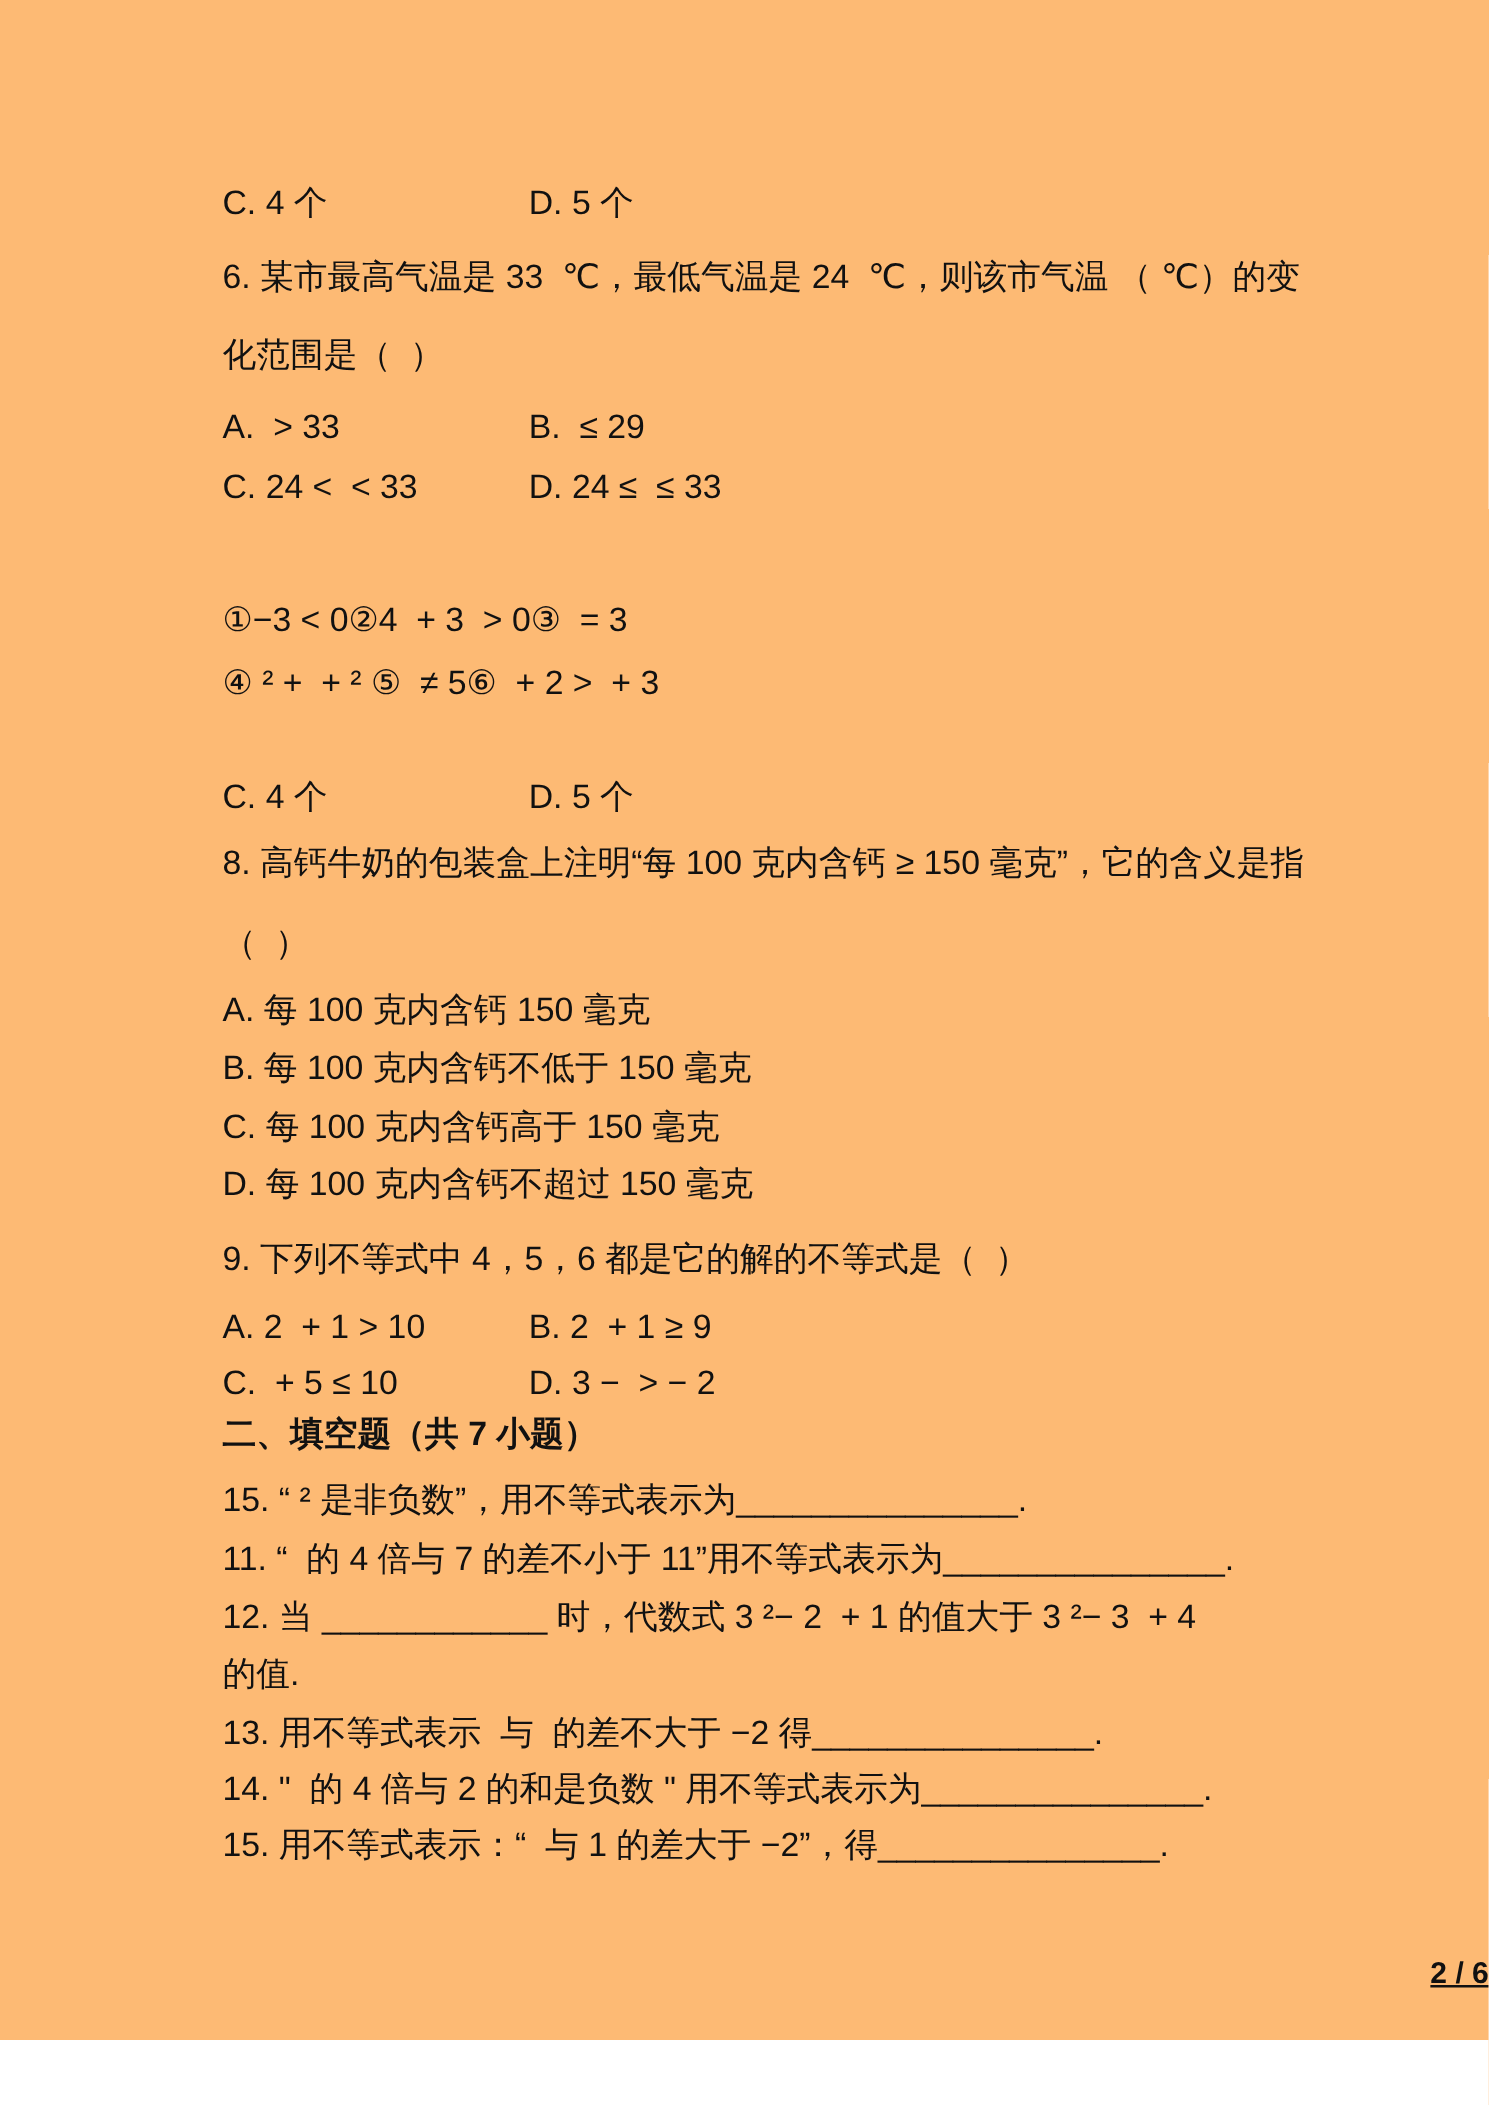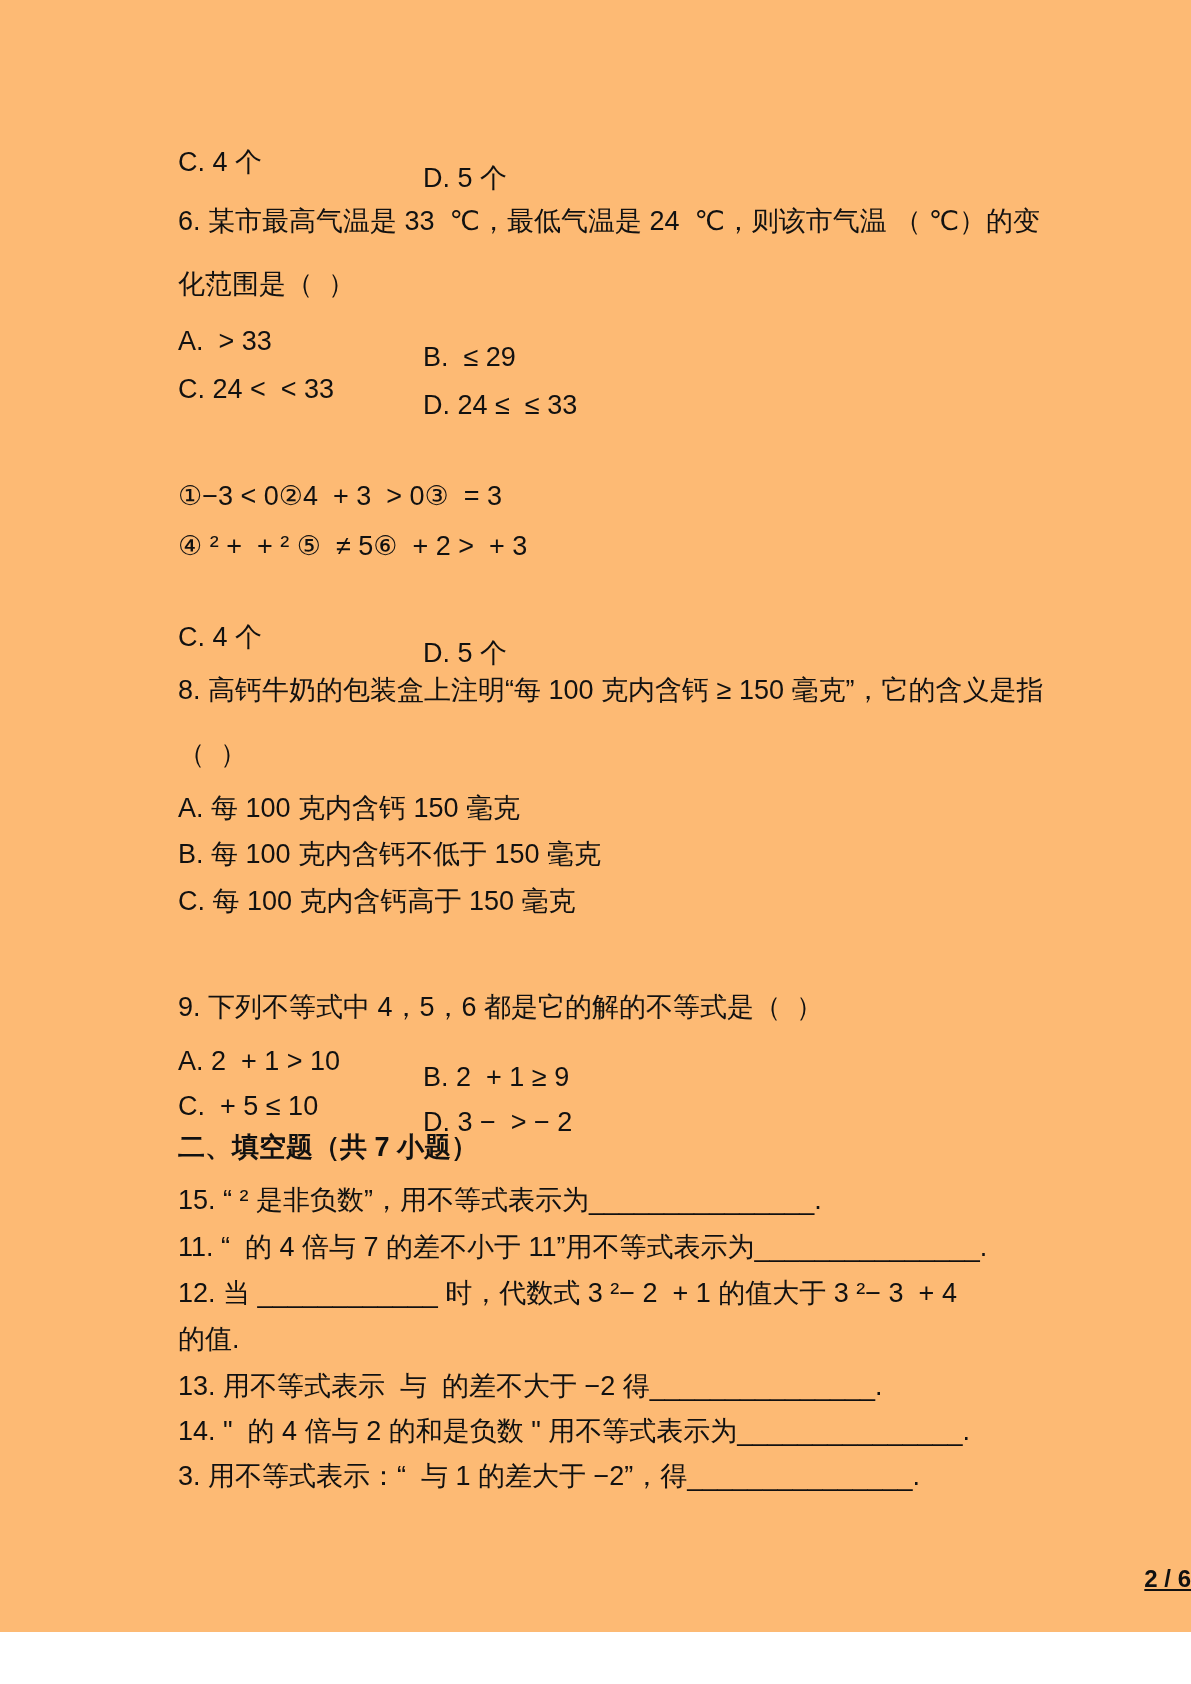--- a/index.html
+++ b/index.html
@@ -21,21 +21,21 @@
     left: 178px;
     width: 880px;
     font-size: 27px;
     line-height: 34px;
     white-space: pre;
     color: #111111;
   }
   .line .col2 {
     position: absolute;
     left: 245px;
-    top: 16px;
+    top: 0;
     white-space: pre;
   }
   .line.bold {
     font-weight: bold;
   }
   .footer {
     position: absolute;
     left: 0;
     right: 0;
     top: 1565px;
@@ -61,30 +61,31 @@
 
   <div class="line" style="top:479px">①−3 &lt; 0②4  + 3  &gt; 0③  = 3</div>
   <div class="line" style="top:529px">④ ² +  + ² ⑤  ≠ 5⑥  + 2 &gt;  + 3</div>
   <div class="line" style="top:620px"><span>C. 4 个</span><span class="col2">D. 5 个</span></div>
 
   <div class="line" style="top:673px">8. 高钙牛奶的包装盒上注明“每 100 克内含钙 ≥ 150 毫克”，它的含义是指</div>
   <div class="line" style="top:737px">（  ）</div>
   <div class="line" style="top:791px">A. 每 100 克内含钙 150 毫克</div>
   <div class="line" style="top:837px">B. 每 100 克内含钙不低于 150 毫克</div>
   <div class="line" style="top:884px">C. 每 100 克内含钙高于 150 毫克</div>
+  <div class="line" style="top:930px">D. 每 100 克内含钙不超过 150 毫克</div>
 
   <div class="line" style="top:990px">9. 下列不等式中 4，5，6 都是它的解的不等式是（  ）</div>
   <div class="line" style="top:1044px"><span>A. 2  + 1 &gt; 10</span><span class="col2">B. 2  + 1 ≥ 9</span></div>
   <div class="line" style="top:1089px"><span>C.  + 5 ≤ 10</span><span class="col2">D. 3 −  &gt; − 2</span></div>
 
   <div class="line bold" style="top:1130px">二、填空题（共 7 小题）</div>
 
   <div class="line" style="top:1183px">15. “ ² 是非负数”，用不等式表示为_______________.</div>
   <div class="line" style="top:1230px">11. “  的 4 倍与 7 的差不小于 11”用不等式表示为_______________.</div>
   <div class="line" style="top:1276px">12. 当 ____________ 时，代数式 3 ²− 2  + 1 的值大于 3 ²− 3  + 4</div>
   <div class="line" style="top:1322px">的值.</div>
   <div class="line" style="top:1369px">13. 用不等式表示  与  的差不大于 −2 得_______________.</div>
   <div class="line" style="top:1414px">14. "  的 4 倍与 2 的和是负数 " 用不等式表示为_______________.</div>
-  <div class="line" style="top:1459px">3. 用不等式表示：“  与 1 的差大于 −2”，得_______________.</div>
+  <div class="line" style="top:1459px">15. 用不等式表示：“  与 1 的差大于 −2”，得_______________.</div>
 
   <div class="footer">2 / 6</div>
 
 </div>
 
 </body></html>

